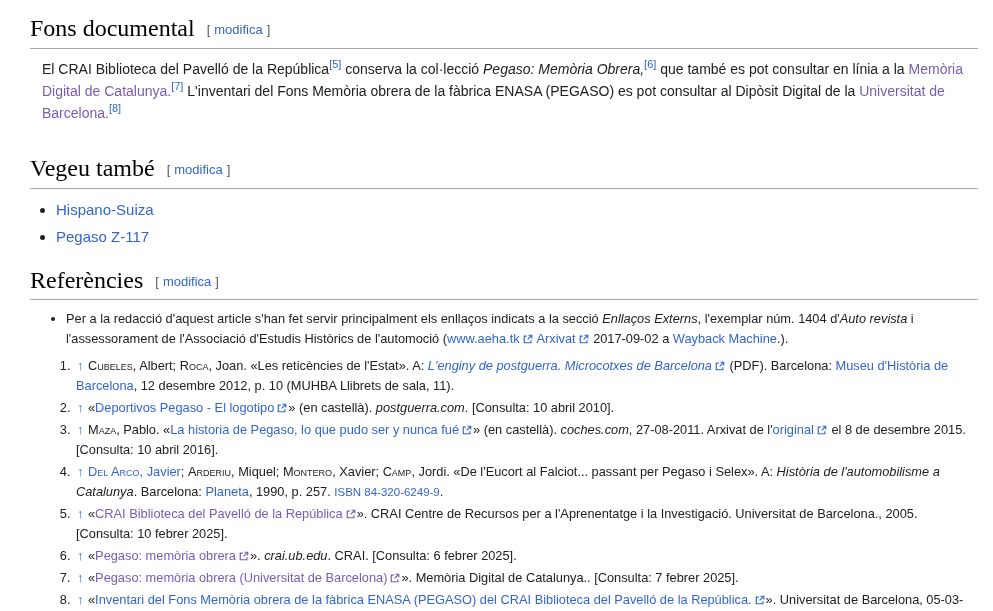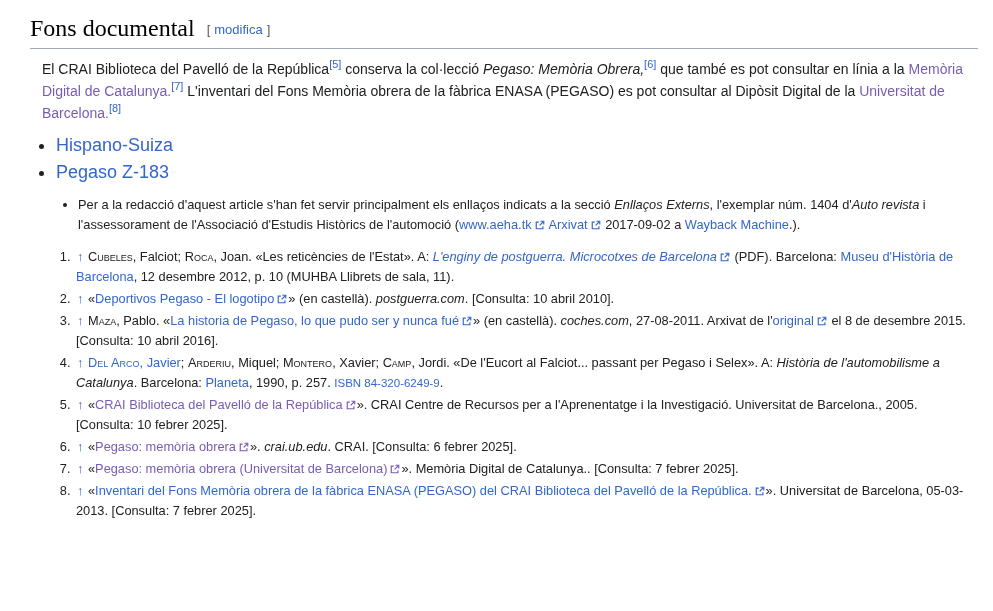--- a/index.html
+++ b/index.html
@@ -30,26 +30,26 @@
   h2.heading.third{margin-top:18px;}
   .editsection{
     font-family:"Liberation Sans","DejaVu Sans",sans-serif;
     font-size:13px;font-weight:400;margin-left:12px;vertical-align:2px;
   }
   .br{color:var(--bracket);}
   .elink{color:var(--link);cursor:pointer;margin:0 4px;text-align:right;}
 
   .para{font-size:14px;line-height:22px;margin:9px 0 0 12px;}
 
-  ul.seealso{margin:10px 0 0;padding-left:26px;font-size:18px;line-height:22px;}
+  ul.seealso{margin:10px 0 0;padding-left:26px;font-size:15px;line-height:22px;}
   ul.seealso li{margin-bottom:5px;}
 
   .reflist{font-size:12.8px;line-height:20px;}
   ul.refnote{margin:9px 0 7px;padding-left:36px;}
-  ul.refnote li{margin:12px;}
+  ul.refnote li{margin:0;}
   ol.refs{margin:0;padding-left:44px;}
   ol.refs li{margin-bottom:2px;padding-left:2px;}
 
   
   .seg{white-space:pre-wrap;}
   .seg.l{color:var(--link);cursor:pointer;}
   .seg.v{color:var(--visited);cursor:pointer;}
   .seg.i{font-style:italic;}
   .seg.sc{font-variant:small-caps;}
   .seg.sup{font-size:11px;vertical-align:super;line-height:1;color:var(--link);cursor:pointer;}
@@ -60,40 +60,46 @@
 </head>
 <body>
 
 <div class="content">
 
   <h2 class="heading first">
     <span class="ht">Fons documental</span><span class="editsection"><span class="br">[</span><span class="elink">modifica</span><span class="br">]</span></span>
   </h2>
   <p class="para"><span class="seg">El CRAI Biblioteca del Pavelló de la República</span><span class="seg sup">[5]</span><span class="seg"> conserva la col·lecció </span><span class="seg i">Pegaso: Memòria Obrera,</span><span class="seg sup">[6]</span><span class="seg"> que també es pot consultar en línia a la </span><span class="seg v">Memòria Digital de Catalunya.</span><span class="seg sup">[7]</span><span class="seg"> L'inventari del Fons Memòria obrera de la fàbrica ENASA (PEGASO) es pot consultar al Dipòsit Digital de la </span><span class="seg v">Universitat de Barcelona.</span><span class="seg sup">[8]</span></p>
 
+  <h2 class="heading second">
+    <span class="ht">Vegeu també</span><span class="editsection"><span class="br">[</span><span class="elink">modifica</span><span class="br">]</span></span>
+  </h2>
   <ul class="seealso">
       <li><span class="seg l">Hispano-Suiza</span></li>
-      <li><span class="seg l">Pegaso Z-183</span></li>
+      <li><span class="seg l">Pegaso Z-117</span></li>
     </ul>
 
+  <h2 class="heading third">
+    <span class="ht">Referències</span><span class="editsection"><span class="br">[</span><span class="elink">modifica</span><span class="br">]</span></span>
+  </h2>
 
   <div class="reflist">
     <ul class="refnote">
       <li><span class="seg">Per a la redacció d'aquest article s'han fet servir principalment els enllaços indicats a la secció </span><span class="seg i">Enllaços Externs</span><span class="seg">, l'exemplar núm. 1404 d'</span><span class="seg i">Auto revista</span><span class="seg"> i l'assessorament de l'Associació d'Estudis Històrics de l'automoció (</span><span class="seg l ext">www.aeha.tk<svg class="extico" width="10" height="10" viewBox="0 0 12 12" aria-hidden="true">
               <path d="M6.5 1.5h4v4" fill="none" stroke="currentColor" stroke-width="1.4"></path>
               <path d="M10.2 1.8L5.6 6.4" fill="none" stroke="currentColor" stroke-width="1.4"></path>
               <path d="M4.5 2.5h-3v8h8v-3" fill="none" stroke="currentColor" stroke-width="1.4"></path>
             </svg></span><span class="seg"> </span><span class="seg l ext">Arxivat<svg class="extico" width="10" height="10" viewBox="0 0 12 12" aria-hidden="true">
               <path d="M6.5 1.5h4v4" fill="none" stroke="currentColor" stroke-width="1.4"></path>
               <path d="M10.2 1.8L5.6 6.4" fill="none" stroke="currentColor" stroke-width="1.4"></path>
               <path d="M4.5 2.5h-3v8h8v-3" fill="none" stroke="currentColor" stroke-width="1.4"></path>
             </svg></span><span class="seg"> 2017-09-02 a </span><span class="seg l">Wayback Machine</span><span class="seg">.).</span></li>
     </ul>
     <ol class="refs">
-        <li><span class="seg up">↑</span><span class="seg"> </span><span class="seg sc">Cubeles</span><span class="seg">, Falciot; </span><span class="seg sc">Roca</span><span class="seg">, Joan. «Les reticències de l'Estat». A: </span><span class="seg l i ext">L'enginy de postguerra. Microcotxes de Barcelona<svg class="extico" width="10" height="10" viewBox="0 0 12 12" aria-hidden="true">
+        <li><span class="seg up">↑</span><span class="seg"> </span><span class="seg sc">Cubeles</span><span class="seg">, Albert; </span><span class="seg sc">Roca</span><span class="seg">, Joan. «Les reticències de l'Estat». A: </span><span class="seg l i ext">L'enginy de postguerra. Microcotxes de Barcelona<svg class="extico" width="10" height="10" viewBox="0 0 12 12" aria-hidden="true">
               <path d="M6.5 1.5h4v4" fill="none" stroke="currentColor" stroke-width="1.4"></path>
               <path d="M10.2 1.8L5.6 6.4" fill="none" stroke="currentColor" stroke-width="1.4"></path>
               <path d="M4.5 2.5h-3v8h8v-3" fill="none" stroke="currentColor" stroke-width="1.4"></path>
             </svg></span><span class="seg"> (PDF). Barcelona: </span><span class="seg l">Museu d'Història de Barcelona</span><span class="seg">, 12 desembre 2012, p. 10 (MUHBA Llibrets de sala, 11).</span></li>
         <li><span class="seg up">↑</span><span class="seg"> «</span><span class="seg l ext">Deportivos Pegaso - El logotipo<svg class="extico" width="10" height="10" viewBox="0 0 12 12" aria-hidden="true">
               <path d="M6.5 1.5h4v4" fill="none" stroke="currentColor" stroke-width="1.4"></path>
               <path d="M10.2 1.8L5.6 6.4" fill="none" stroke="currentColor" stroke-width="1.4"></path>
               <path d="M4.5 2.5h-3v8h8v-3" fill="none" stroke="currentColor" stroke-width="1.4"></path>
             </svg></span><span class="seg">» (en castellà). </span><span class="seg i">postguerra.com</span><span class="seg">. [Consulta: 10 abril 2010].</span></li>
         <li><span class="seg up">↑</span><span class="seg"> </span><span class="seg sc">Maza</span><span class="seg">, Pablo. «</span><span class="seg l ext">La historia de Pegaso, lo que pudo ser y nunca fué<svg class="extico" width="10" height="10" viewBox="0 0 12 12" aria-hidden="true">

